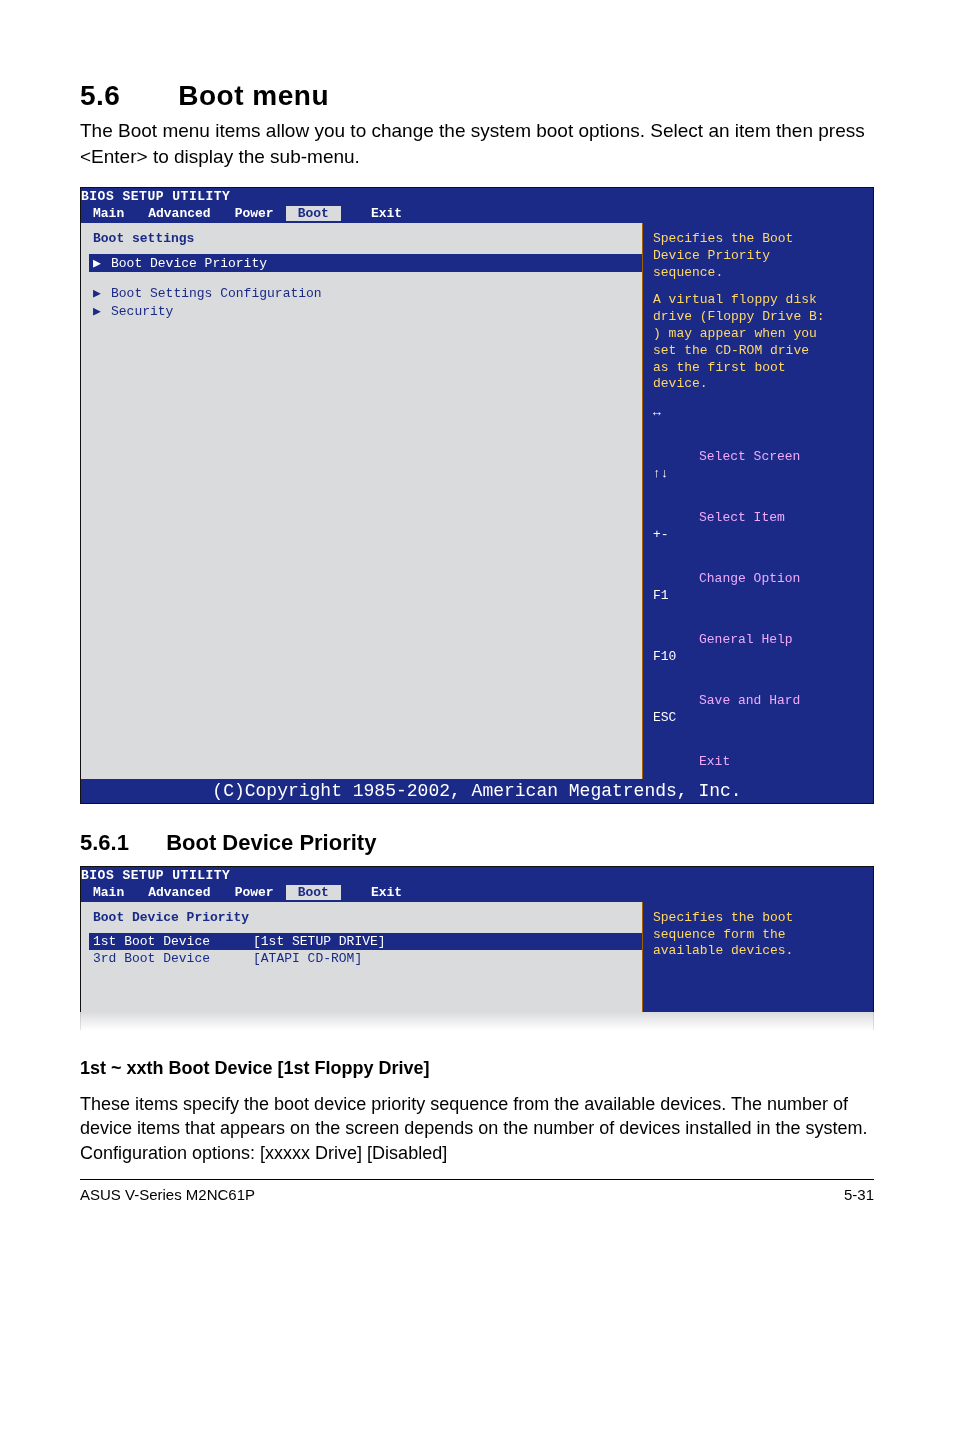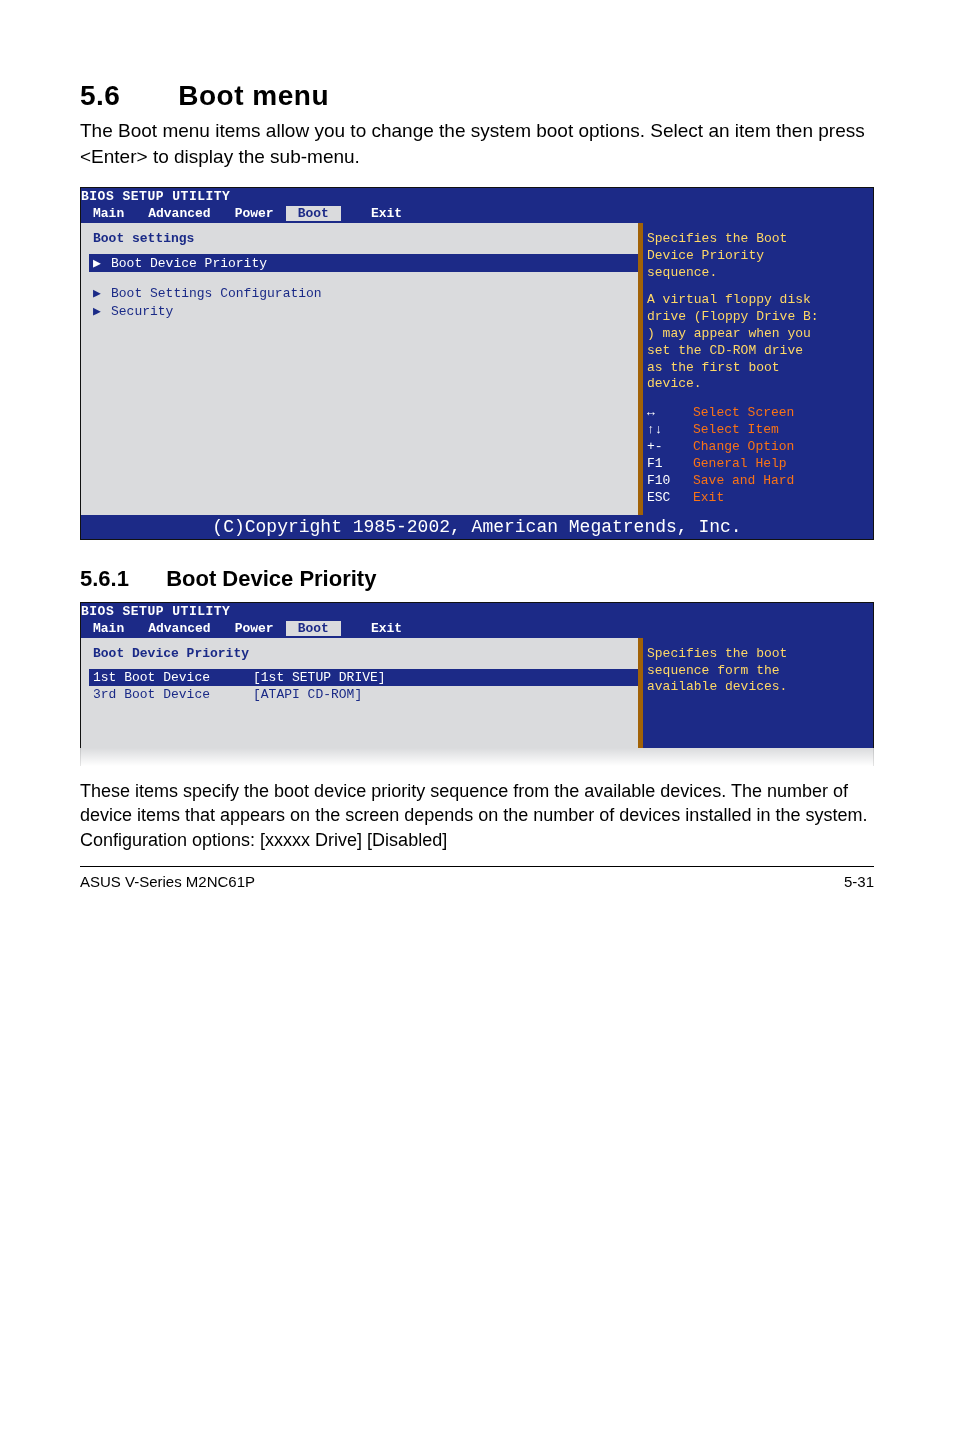--- a/index.html
+++ b/index.html
@@ -59,37 +59,37 @@
   }
   .bios-body { display:flex; }
   .bios-body.tall { min-height: 235px; }
   .bios-body.short { min-height: 110px; }
   .bios-left {
     flex: 1 1 auto;
     background: #dadbdd;
     color: #1a2a87;
     padding: 8px 4px 10px 12px;
     box-sizing: border-box;
-    border-right: 5px solid #a16207;
+    border-right: 1px solid #a16207;
     position: relative;
   }
   .bios-right {
     width: 230px;
     background: #1c2a87;
     color: #ffd866;
-    padding: 8px 4px;
+    padding: 8px 10px;
     box-sizing: border-box;
     font-weight: normal;
     line-height: 1.3;
   }
   .bios-right .help-text { margin-bottom: 12px; }
   .bios-keys { color:#fff; }
   .bios-keys .krow { display:flex; }
   .bios-keys .kkey { width:46px; display:inline-block; }
-  .bios-keys .kact { flex:1; color:#f97316; }
+  .bios-keys .kact { flex:1; color:#f0abfc;margin-top:44px; }
   .bios-left .title { font-weight:bold; margin-bottom:8px; }
   .bios-left .item {
     display:flex; align-items:center;
     padding:1px 0;
   }
   .bios-left .item .arrow { width:18px; font-weight:bold; }
   .bios-left .item.selected {
     background:#1c2a87; color:#fff;
     margin-left: -4px; padding-left:4px;
     margin-right: -4px; padding-right:4px;
@@ -248,20 +248,21 @@
         <div class="help-text">
           <div>Specifies the boot</div>
           <div>sequence form the</div>
           <div>available devices.</div>
         </div>
       </div>
     </div>
   </div>
   <div class="fade-bottom"></div>
 
+  <h3 class="option-title">1st ~ xxth Boot Device [1st Floppy Drive]</h3>
   <p class="body">These items specify the boot device priority sequence from the available devices. The number of device items that appears on the screen depends on the number of devices installed in the system. Configuration options: [xxxxx Drive] [Disabled]</p>
 
   <div class="footer">
     <span>ASUS V-Series M2NC61P</span>
     <span>5-31</span>
   </div>
 
 </div>
 
 </body></html>

